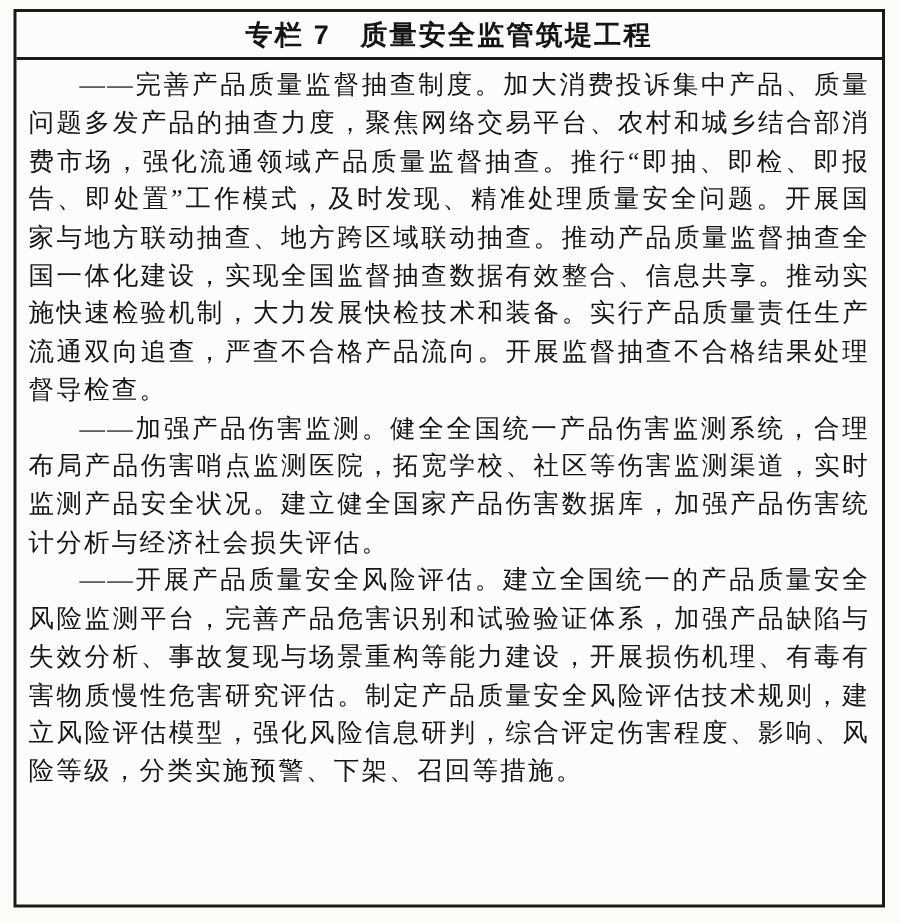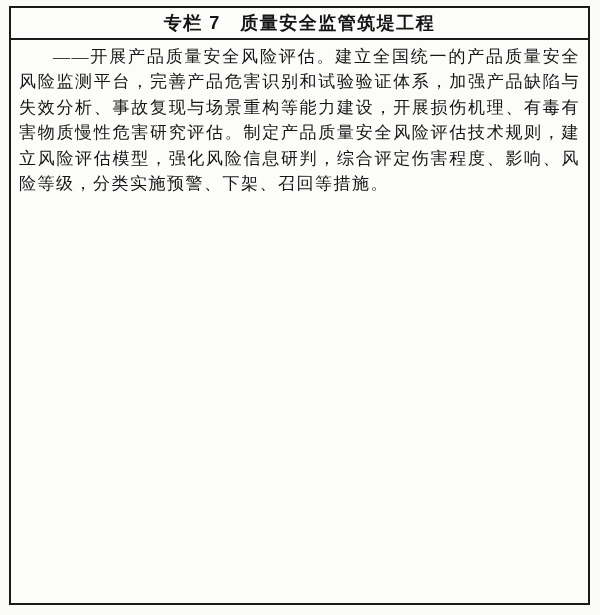--- a/index.html
+++ b/index.html
@@ -49,16 +49,18 @@
     text-indent: 2em;
   }
 </style>
 </head>
 <body>
 
 <div class="page">
   <div class="panel">
     <div class="panel-title">专栏 7　质量安全监管筑堤工程</div>
     <div class="panel-body">
+      <p class="para">——完善产品质量监督抽查制度。加大消费投诉集中产品、质量问题多发产品的抽查力度，聚焦网络交易平台、农村和城乡结合部消费市场，强化流通领域产品质量监督抽查。推行“即抽、即检、即报告、即处置”工作模式，及时发现、精准处理质量安全问题。开展国家与地方联动抽查、地方跨区域联动抽查。推动产品质量监督抽查全国一体化建设，实现全国监督抽查数据有效整合、信息共享。推动实施快速检验机制，大力发展快检技术和装备。实行产品质量责任生产流通双向追查，严查不合格产品流向。开展监督抽查不合格结果处理督导检查。</p>
+      <p class="para">——加强产品伤害监测。健全全国统一产品伤害监测系统，合理布局产品伤害哨点监测医院，拓宽学校、社区等伤害监测渠道，实时监测产品安全状况。建立健全国家产品伤害数据库，加强产品伤害统计分析与经济社会损失评估。</p>
       <p class="para">——开展产品质量安全风险评估。建立全国统一的产品质量安全风险监测平台，完善产品危害识别和试验验证体系，加强产品缺陷与失效分析、事故复现与场景重构等能力建设，开展损伤机理、有毒有害物质慢性危害研究评估。制定产品质量安全风险评估技术规则，建立风险评估模型，强化风险信息研判，综合评定伤害程度、影响、风险等级，分类实施预警、下架、召回等措施。</p>
     </div>
   </div>
 </div>
 
 </body></html>

